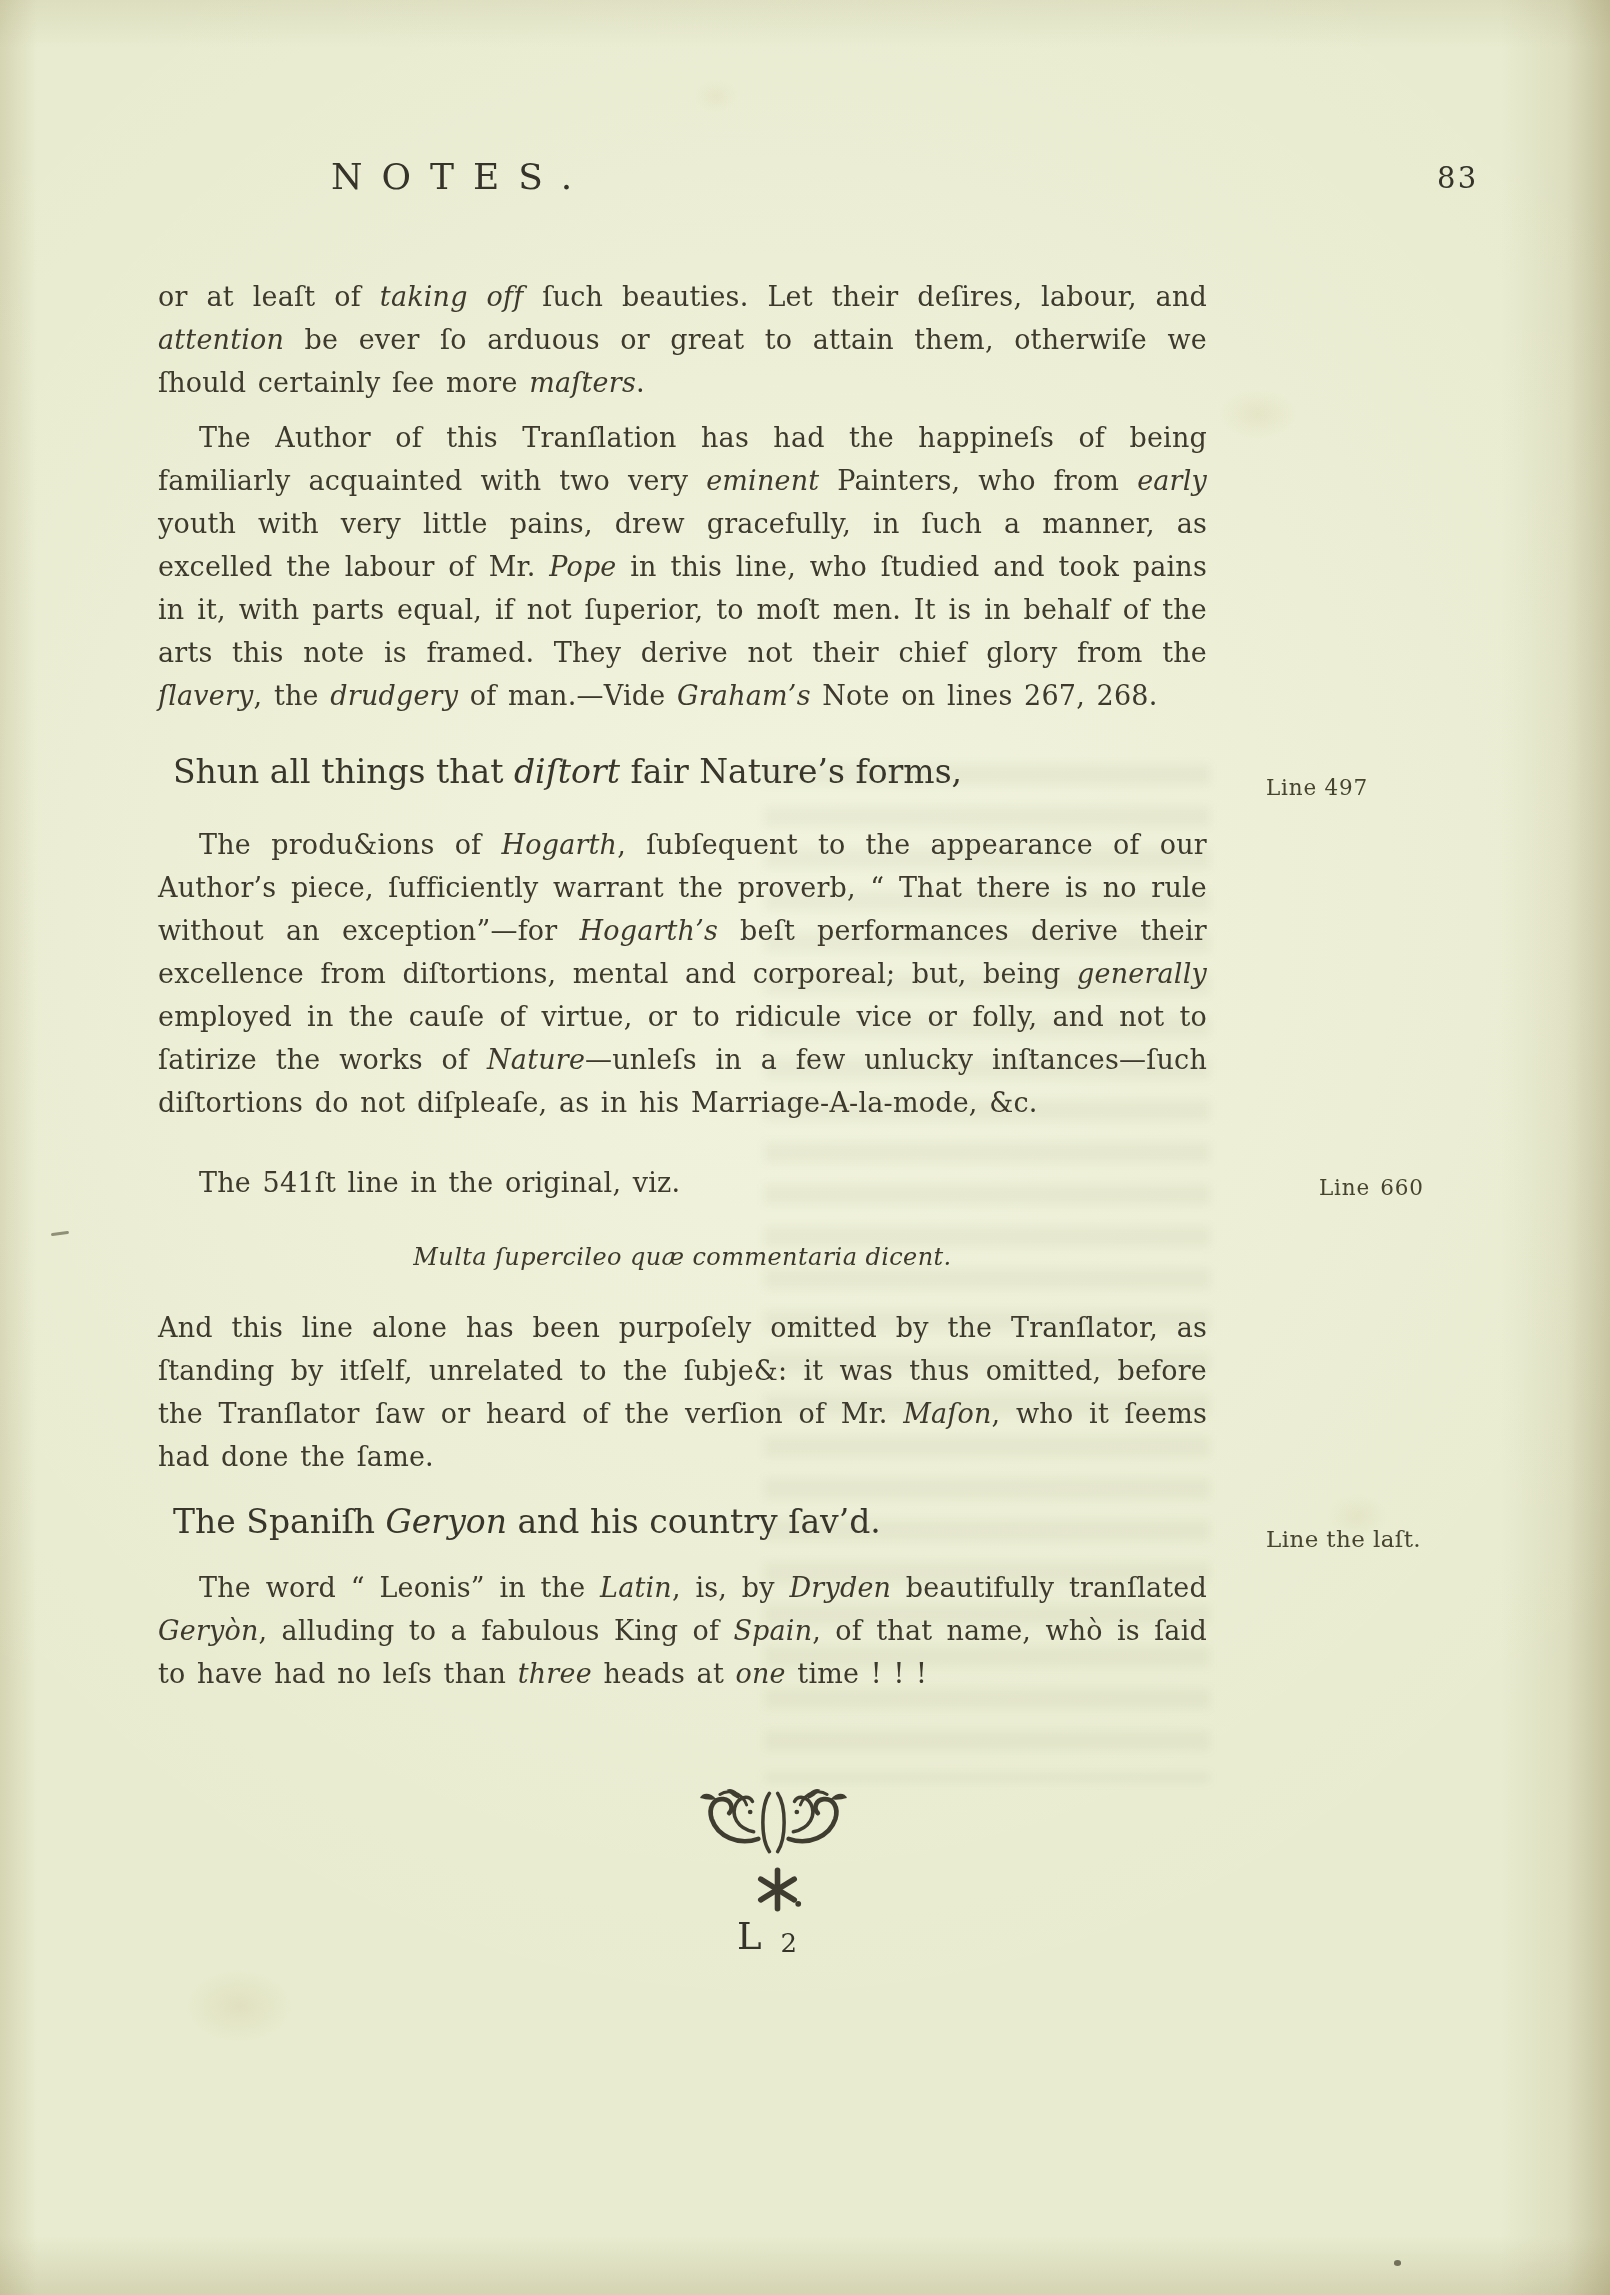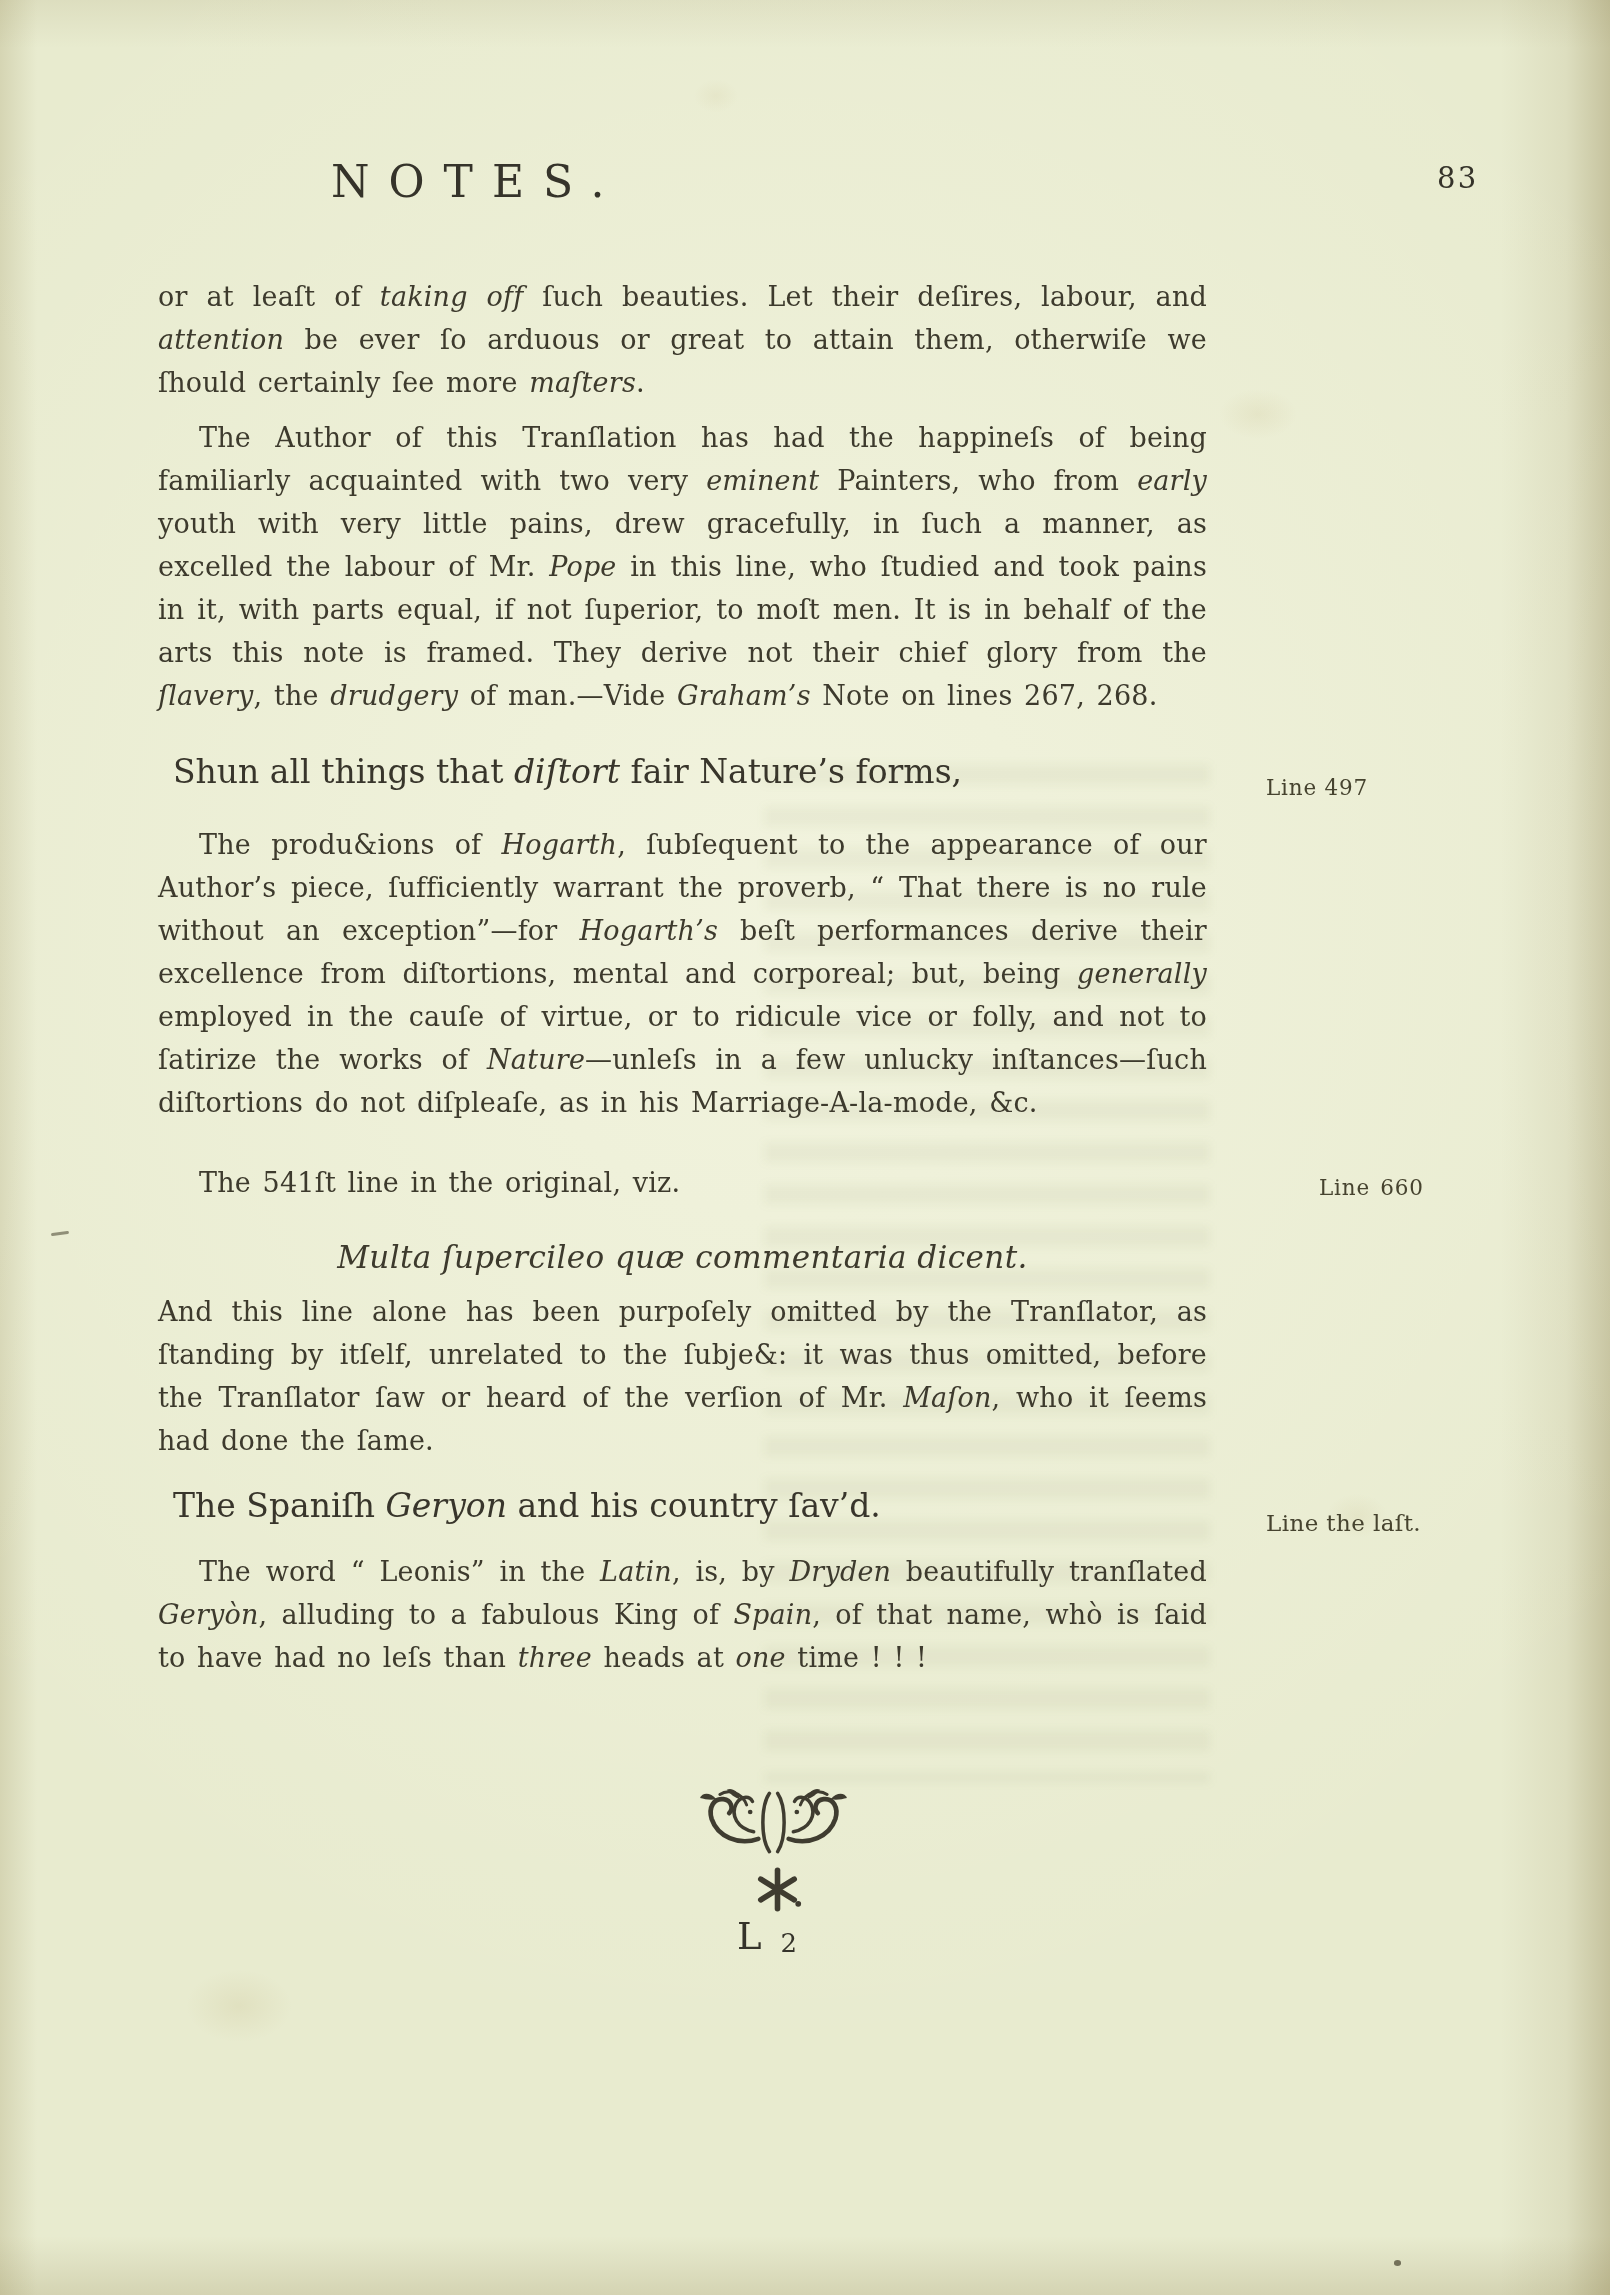--- a/index.html
+++ b/index.html
@@ -18,30 +18,30 @@
       #e8ebcf;
   }
   .foxing{position:absolute;inset:0;pointer-events:none;background:
     radial-gradient(56px 36px at 1258px 414px, rgba(150,120,40,0.08), rgba(150,120,40,0) 70%),
     radial-gradient(76px 52px at 239px 2006px, rgba(150,120,40,0.09), rgba(150,120,40,0) 70%),
     radial-gradient(44px 32px at 1357px 1516px, rgba(150,120,40,0.07), rgba(150,120,40,0) 70%),
     radial-gradient(32px 24px at 716px 96px, rgba(150,120,40,0.06), rgba(150,120,40,0) 70%);}
   .showthrough{position:absolute;left:764px;top:764px;width:446px;height:1019px;
     background:repeating-linear-gradient(180deg, rgba(100,110,55,0.05) 0 21px, rgba(0,0,0,0) 21px 42px);
     filter:blur(4px);pointer-events:none;}
-  .head-title{position:absolute;left:331px;top:156px;font-size:44px;letter-spacing:19px;color:#35332a;}
+  .head-title{position:absolute;left:331px;top:156px;font-size:36px;letter-spacing:19px;color:#35332a;}
   .page-number{position:absolute;left:1437px;top:161px;font-size:29px;letter-spacing:2.4px;color:#35332a;}
   .textblock{position:absolute;left:146px;top:263px;width:1073px;}
   .para{margin:12px;font-size:27px;line-height:43px;text-align:justify;word-spacing:2.8px;letter-spacing:0.2px;}
   .indent{text-indent:41px;}
   .has-note{position:relative;}
   .verse{position:relative;font-size:33px;line-height:45px;margin:32px 0 29px 0;padding-left:27px;color:#38352b;}
   .verse2{margin:21px 0 22px 0;}
   .para-541{margin-top:37px;}
-  .latin{margin:32px 0 12px 0;font-size:31px;line-height:42px;text-align:center;letter-spacing:0.4px;}
+  .latin{margin:32px 0 28px 0;font-size:24px;line-height:42px;text-align:center;letter-spacing:0.4px;}
   .margin-note{position:absolute;left:1120px;top:16px;font-size:21.5px;color:#46432f;letter-spacing:0.8px;white-space:nowrap;}
   .note-660{top:4.8px;}
   .note-last{font-size:23px;top:17.5px;letter-spacing:0.4px;}
   .ornament{position:absolute;top:1781px;left:686px;width:175px;height:83px;}
   .asterisk-orn{position:absolute;top:1864px;left:751px;width:53px;height:51px;}
   .signature{position:absolute;top:1915px;left:737px;color:#35332a;}
   .sig-l{font-size:37px;}
   .sig-n{font-size:26px;margin-left:19px;position:relative;top:3.2px;}
   .speck-dash{position:absolute;left:51px;top:1232px;width:17.5px;height:3.2px;background:rgba(70,65,45,0.55);border-radius:1.6px;transform:rotate(-8deg);}
   .speck-dot{position:absolute;left:1394px;top:2260px;width:7.2px;height:5.6px;background:rgba(70,65,45,0.7);border-radius:50%;}

